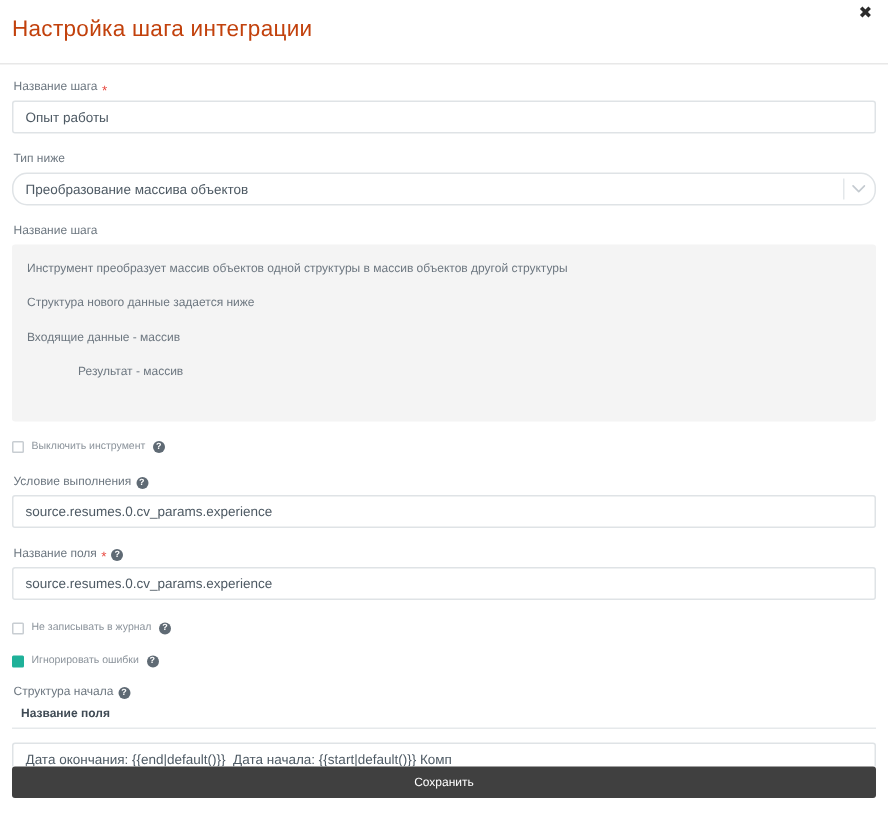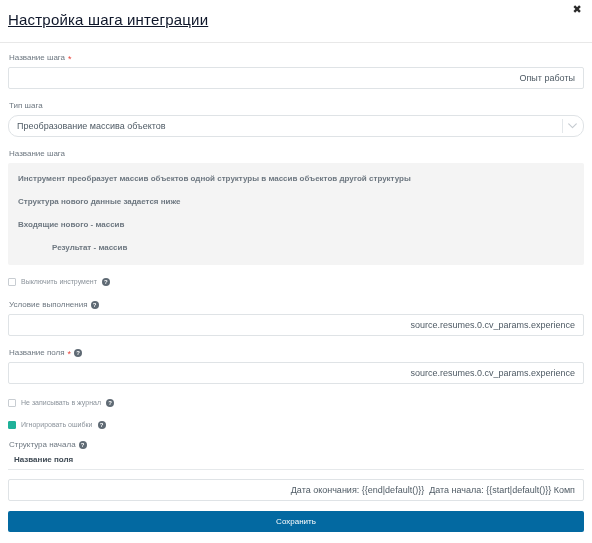--- a/index.html
+++ b/index.html
@@ -33,24 +33,23 @@
     height: 43px;
     flex: 0 0 43px;
     border-bottom: 1px solid #e8e8e8;
   }
   .modal-title {
     position: absolute;
     left: 8px;
     top: 11px;
     font-size: 15px;
     font-weight: 400;
-    color: #0f172a;
+    color: #c2410c;
     letter-spacing: .2px;
     white-space: nowrap;
-    text-decoration: underline;
   }
   .close-btn {
     position: absolute;
     right: 8px;
     top: 2px;
     width: 14px;
     height: 14px;
     line-height: 14px;
     text-align: center;
     font-size: 11px;
@@ -65,21 +64,21 @@
     flex: 1 1 auto;
     padding: 9px 8px 0 8px;
     overflow: hidden;
   }
 
   .field-label {
     font-size: 8px;
     color: #6d7780;
     margin: 0 0 4px 1px;
     display: flex;
-    align-items: center;
+    align-items: flex-end;
     gap: 3px;
     line-height: 11px;
     white-space: nowrap;
   }
   .req-star {
     color: #e8453c;
     font-size: 9px;
     line-height: 8px;
     position: relative;
     top: 1px;
@@ -108,21 +107,20 @@
     height: 22px;
     border: 1px solid #dfe3e6;
     border-radius: 2px;
     padding: 0 8px;
     font-family: "Liberation Sans", sans-serif;
     font-size: 9px;
     color: #4e5a64;
     background: #fff;
     outline: none;
     display: block;
-    text-align: right;
   }
   .text-input::placeholder { color: #aab1b8; }
 
   .row-gap-a { margin-bottom: 11px; }
 
   
   .select-wrap {
     position: relative;
     width: 100%;
     height: 22px;
@@ -158,30 +156,29 @@
     align-items: center;
     cursor: pointer;
   }
 
   
   .desc-panel {
     background: #f4f4f4;
     border-radius: 2px;
     padding: 11px 10px 12px 10px;
     margin-bottom: 12px;
-    font-weight: bold;
   }
   .desc-line {
     font-size: 8px;
     color: #6d7780;
     line-height: 10px;
     margin-bottom: 13px;
     white-space: nowrap;
   }
-  .desc-line:last-child { margin-bottom: 0; padding-left: 34px; }
+  .desc-line:last-child { margin-bottom: 16px; padding-left: 34px; }
 
   
   .check-row {
     display: flex;
     align-items: center;
     gap: 5px;
     margin-bottom: 12px;
     line-height: 10px;
   }
   .cbox {
@@ -232,21 +229,21 @@
   .modal-footer {
     flex: 0 0 auto;
     padding: 0 8px 11px 8px;
   }
   .save-btn {
     display: block;
     width: 100%;
     height: 21px;
     border: none;
     border-radius: 2px;
-    background: #0369a1;
+    background: #404040;
     color: #fff;
     font-family: "Liberation Sans", sans-serif;
     font-size: 8px;
     line-height: 21px;
     text-align: center;
     cursor: pointer;
     padding: 0;
   }
 </style>
 </head>
@@ -264,41 +261,41 @@
     <div class="row-gap-a">
       <div class="field-label">
         <span>Название шага</span>
         <span class="req-star">*</span>
       </div>
       <input class="text-input" type="text" value="Опыт работы" style="">
     </div>
 
     <div class="row-gap-a">
       <div class="field-label">
-        <span>Тип шага</span>
+        <span>Тип ниже</span>
       </div>
       <div class="select-wrap">
         <div class="select-box">Преобразование массива объектов</div>
         <div class="select-sep"></div>
         <div class="select-chevron">
           <svg width="9" height="6" viewBox="0 0 9 6" aria-hidden="true">
             <path d="M0.7 0.9 L4.5 4.7 L8.3 0.9" fill="none" stroke="#c4cad0" stroke-width="1.1" stroke-linecap="round" stroke-linejoin="round"></path>
           </svg>
         </div>
       </div>
     </div>
 
     <div>
       <div class="field-label">
         <span>Название шага</span>
       </div>
       <div class="desc-panel">
         <div class="desc-line">Инструмент преобразует массив объектов одной структуры в массив объектов другой структуры</div>
         <div class="desc-line">Структура нового данные задается ниже</div>
-        <div class="desc-line">Входящие нового - массив</div>
+        <div class="desc-line">Входящие данные - массив</div>
         <div class="desc-line">Результат - массив</div>
       </div>
     </div>
 
     <div class="check-row">
       <span class="cbox"></span>
       <span class="check-label">Выключить инструмент</span>
       <span class="help-icon">?</span>
     </div>
 

